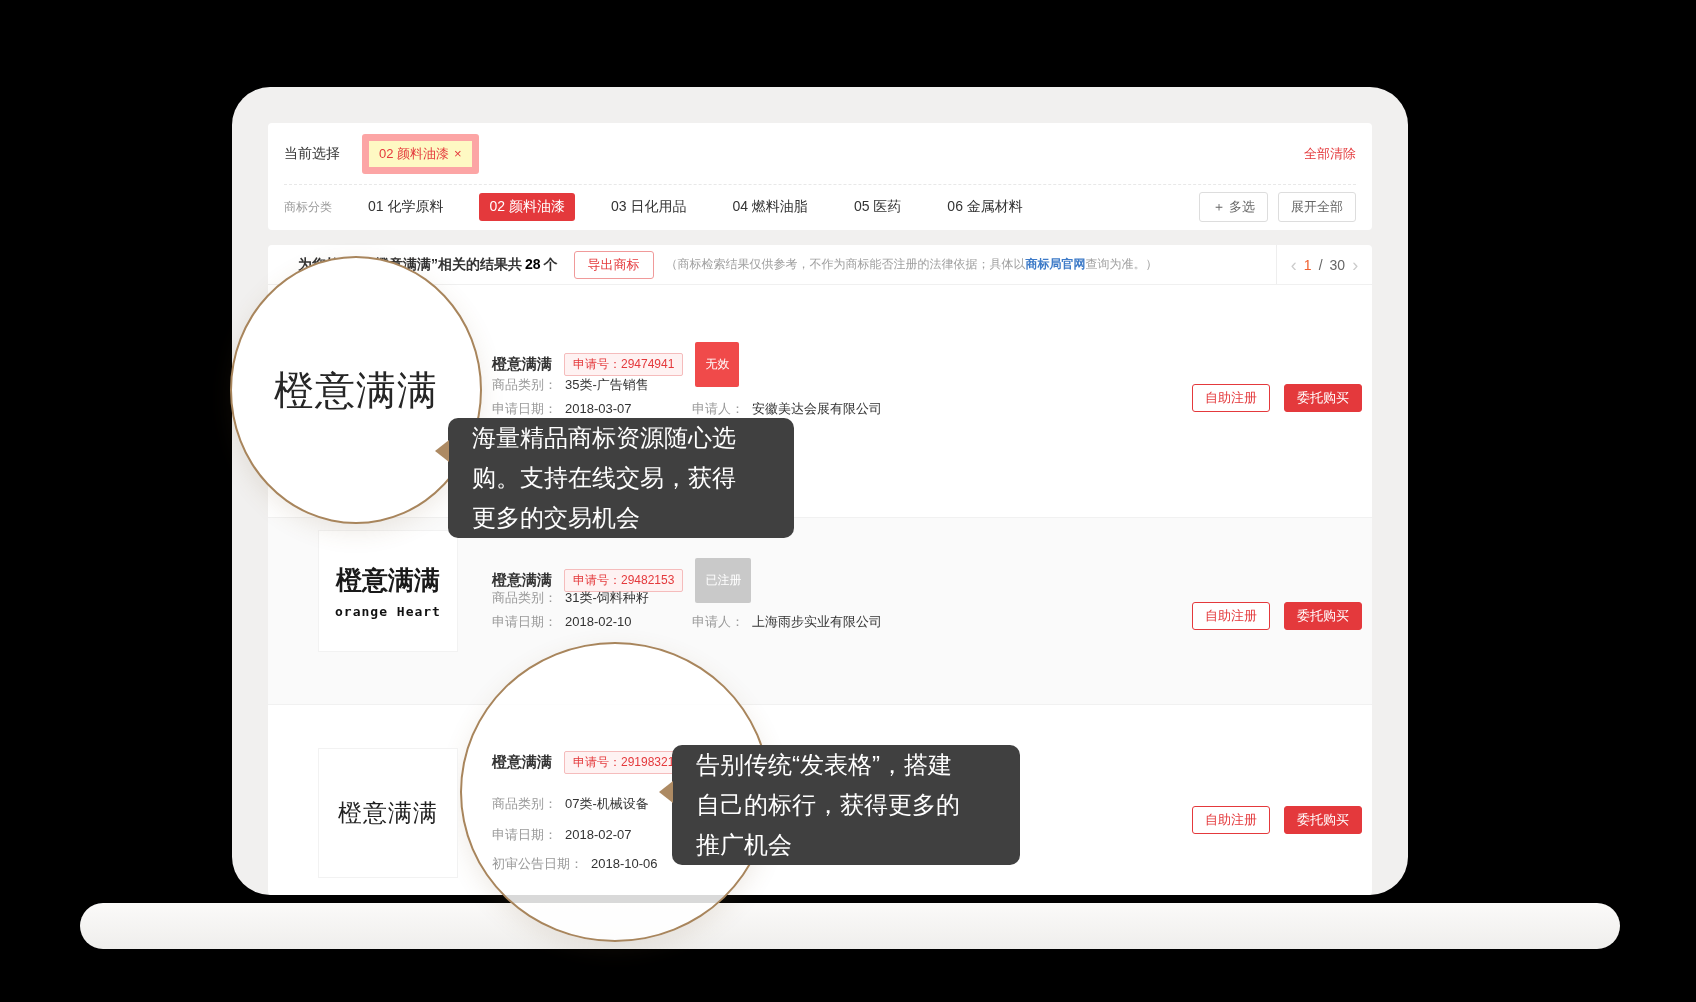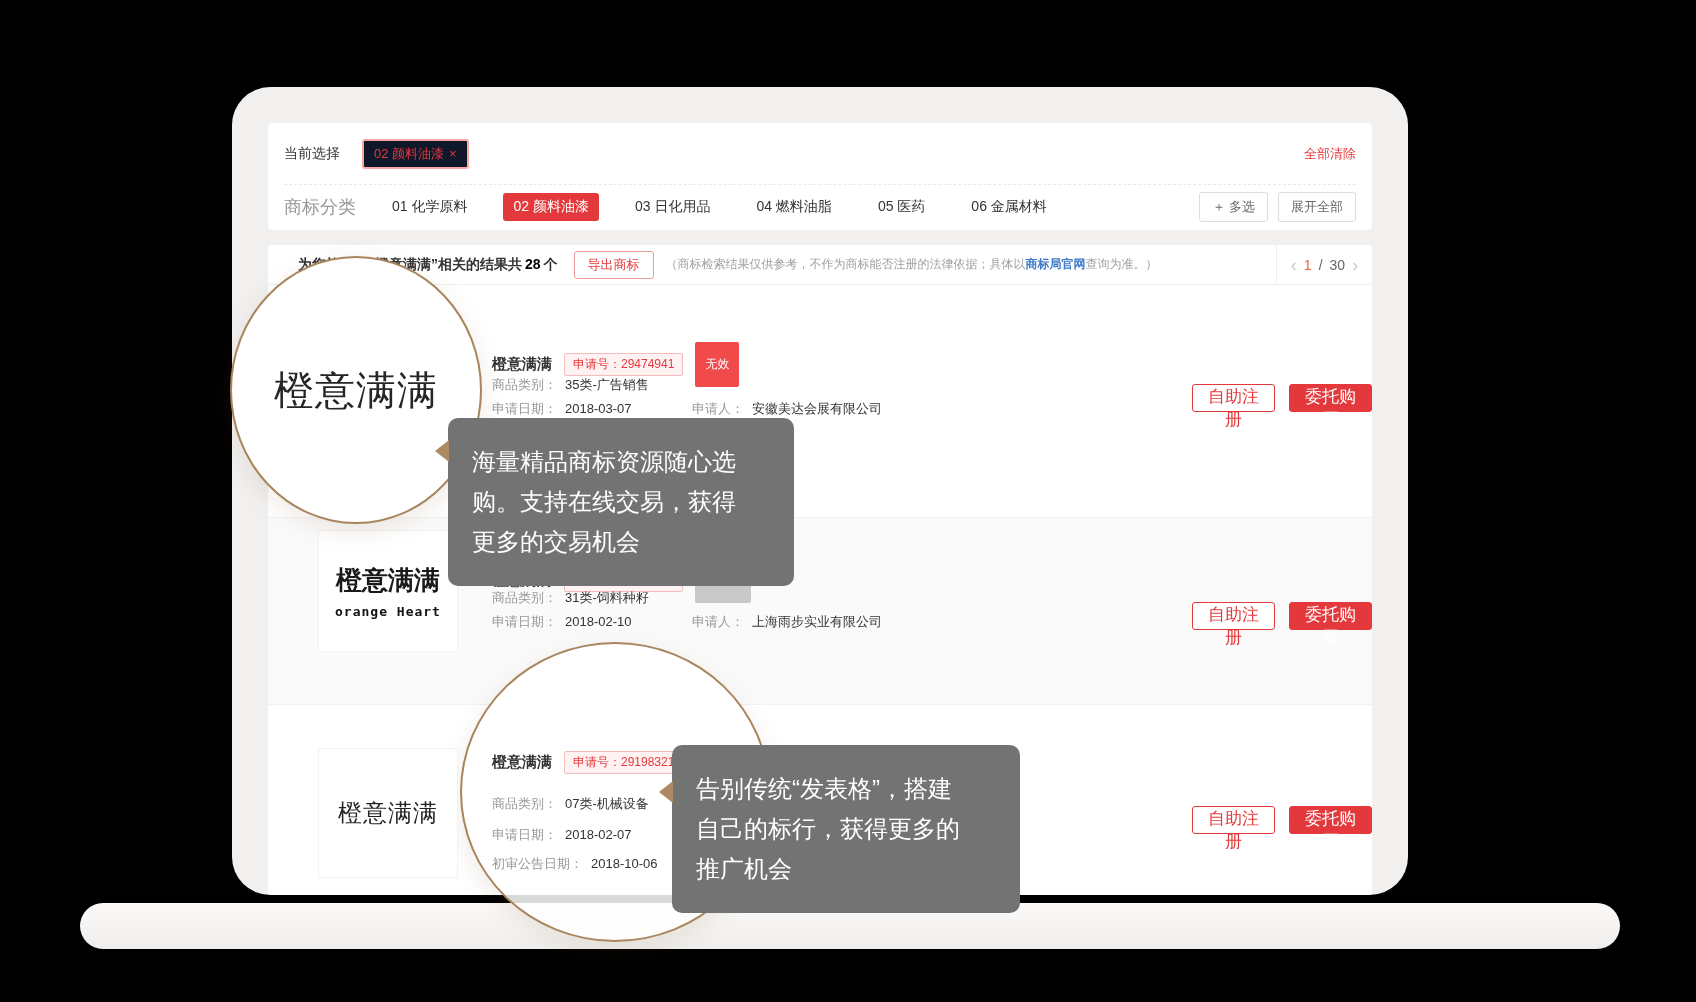--- a/index.html
+++ b/index.html
@@ -17,22 +17,22 @@
 
   .card { position:absolute; background:#fff; border-radius:4px; }
   .card1 { left:36px; top:36px; width:1104px; height:107px; padding:0 16px; }
   .card2 { left:36px; top:158px; width:1104px; height:650px; }
 
   
   .rowA { height:62px; display:flex; align-items:center;
           border-bottom:1px dashed #e8e8e8; }
   .rowB { height:44px; display:flex; align-items:center; }
   .flabel { font-size:14px; color:#333; }
-  .glabel { font-size:18px; color:#999; }
-  .tag { margin-left:22px; border:2px solid #fca5a5; border-radius:3px; background:#0f172a;
+  .glabel { font-size:12px; color:#999; }
+  .tag { margin-left:22px; border:7px solid #fca5a5; border-radius:3px; background:#fef9c3;
          color:#e4393c; font-size:13px; padding:4px 10px; cursor:pointer; }
   .tag .x { margin-left:5px; font-size:13px; }
   .spacer { flex:1; }
   .clear-all { color:#e4393c; font-size:13px; cursor:pointer; }
   .cats { display:flex; align-items:center; margin-left:26px;justify-content:flex-end; }
   .cat { font-size:14px; color:#333; margin-right:26px; padding:5px 10px; cursor:pointer; }
   .cat.selected { background:#e4393c; color:#fff; border-radius:3px; }
   .mini-btn { border:1px solid #ddd; background:#fff; color:#666; font-size:13px;
               padding:5px 12px; border-radius:3px; margin-left:10px; cursor:pointer; }
 
@@ -75,36 +75,36 @@
   .st-invalid    { background:#f04a4a; }
   .st-registered { background:#c9c9c9; }
 
   .f-line { position:absolute; left:224px; width:640px; font-size:13px; line-height:20px;
             z-index:40; white-space:nowrap; }
   .lbl { color:#999; margin-right:8px; }
   .val { color:#333; }
   .col2 { position:absolute; left:200px; top:0; white-space:nowrap; }
 
   .row-actions { position:absolute; left:924px; display:flex; gap:14px; z-index:40; }
-  .btn-outline, .btn-solid { height:28px; padding:0 12px; font-size:17px; border-radius:3px;
+  .btn-outline, .btn-solid { height:28px; padding:0 12px; font-size:13px; border-radius:3px;
                              cursor:pointer; }
   .btn-outline { background:#fff; border:1px solid #e4393c; color:#e4393c; }
   .btn-solid   { background:#e4393c; border:1px solid #e4393c; color:#fff; }
 
   
   .circle { position:absolute; border:2px solid #a8855c; border-radius:50%;
             box-shadow:0 8px 24px rgba(120,90,50,.12); }
   .circle1 { left:230px; top:256px; width:252px; height:268px; background:#fff; z-index:45;
              display:flex; align-items:center; justify-content:center; }
   .circle1 .big-mark { font-size:40px; font-weight:500; color:#262626; letter-spacing:1px; }
   .circle2 { left:460px; top:642px; width:310px; height:300px;
              background:rgba(255,255,255,.85); z-index:30; }
 
-  .tooltip { position:absolute; background:#737373; color:#fff; border-radius:10px;
-             padding:24px 24px; font-size:24px; line-height:40px; z-index:50; }
+  .tooltip { position:absolute; background:#404040; color:#fff; border-radius:10px;
+             padding:0 24px; font-size:24px; line-height:40px; z-index:50; }
   .tooltip .arrow { position:absolute; left:-13px; width:0; height:0;
                     border-top:11px solid transparent; border-bottom:11px solid transparent;
                     border-right:14px solid #ad8a63; }
   .tooltip1 { left:448px; top:418px; width:346px; }
   .tooltip1 .arrow { top:22px; }
   .tooltip2 { left:672px; top:745px; width:348px; }
   .tooltip2 .arrow { top:36px; }
   .tt-line { display:block; }
 </style>
 </head>

